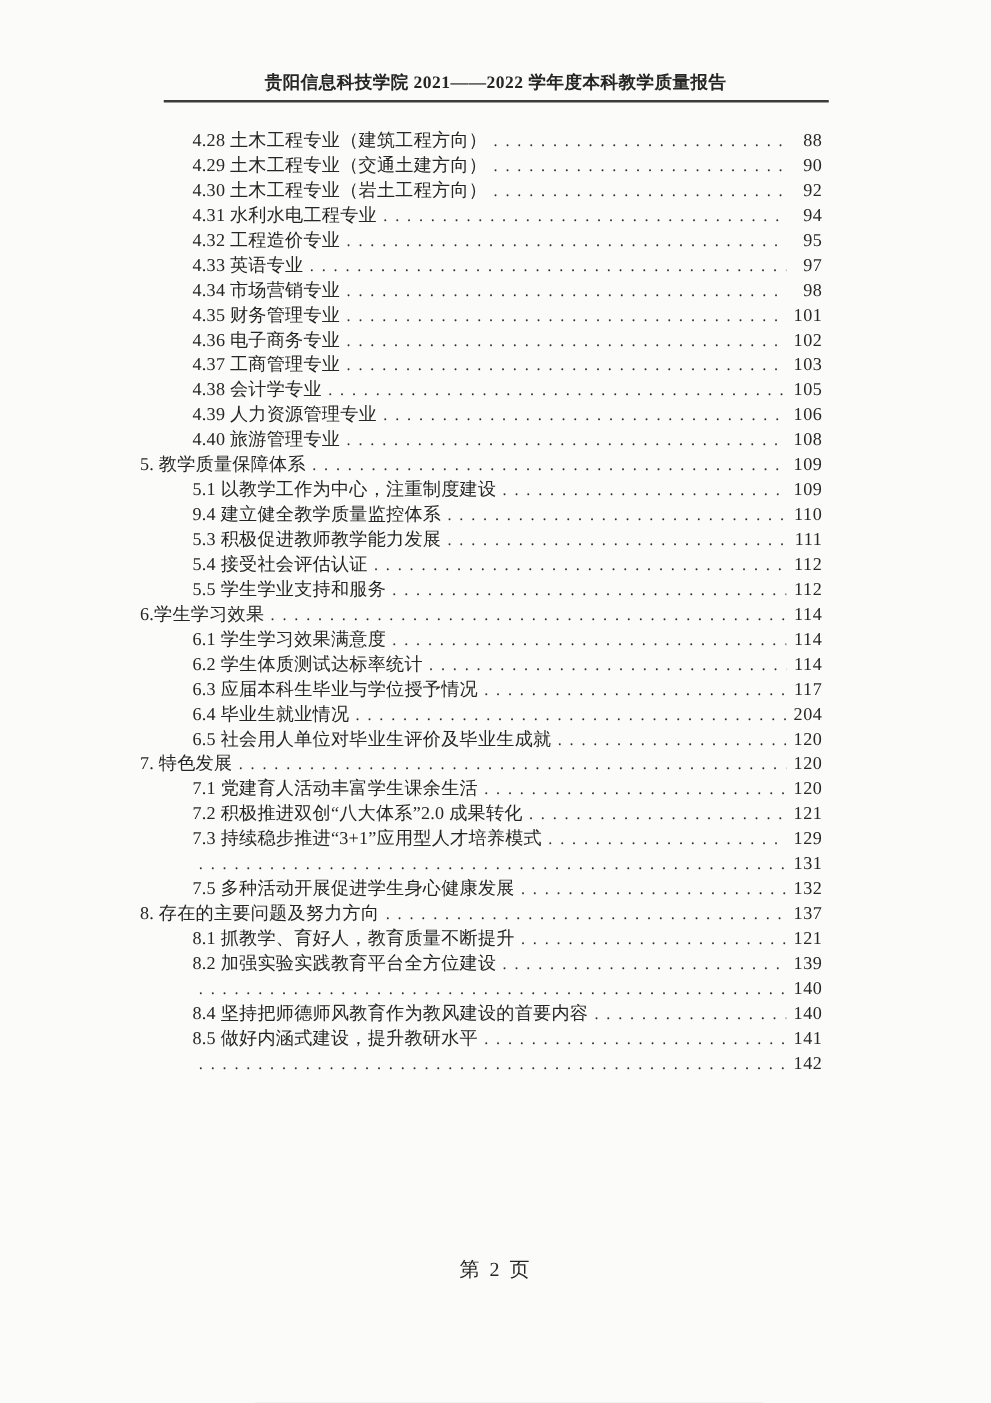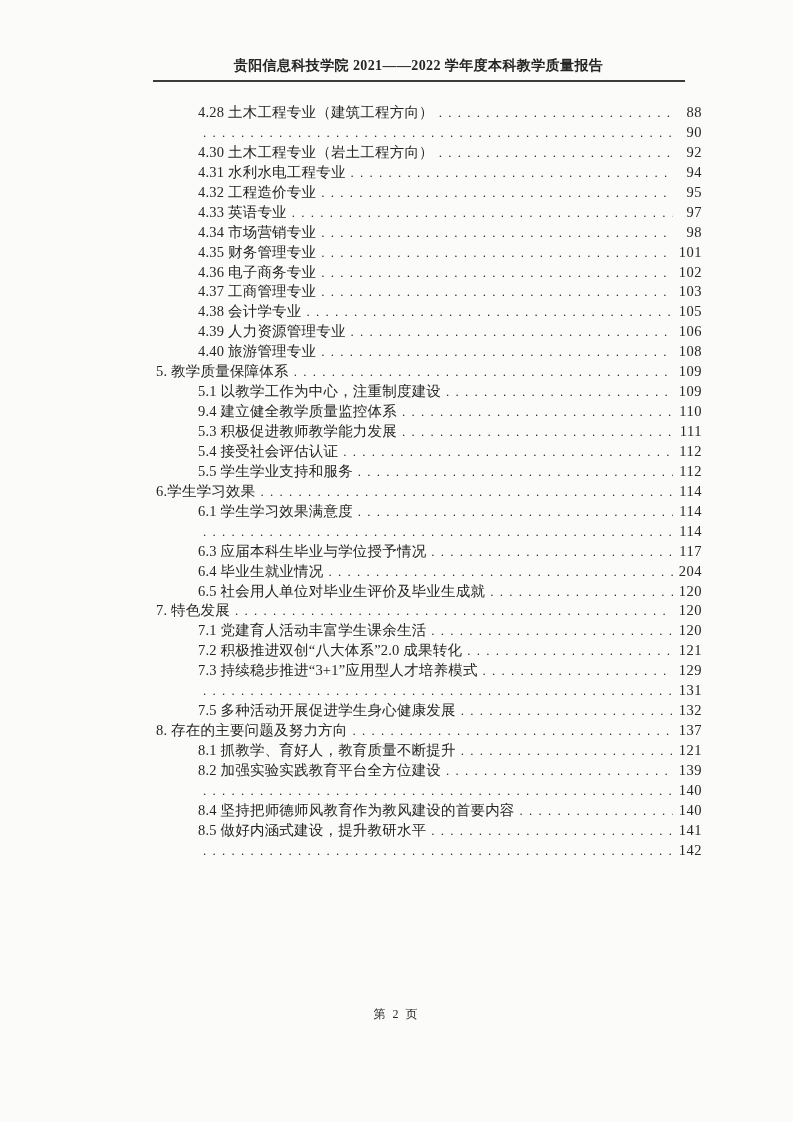--- a/index.html
+++ b/index.html
@@ -10,21 +10,20 @@
   .page {
     position: relative;
     width: 793px;
     height: 1122px;
     margin: 0 auto;
     background: var(--paper, #fbfbf9);
     color: var(--ink, #262626);
     font-family: "Liberation Serif", "DejaVu Serif", serif;
     overflow: hidden;
     box-sizing: border-box;
-    padding-left: 44px;
   }
   
   .header {
     width: 532px;
     margin: 0 auto;
     padding-top: 57px;
     padding-bottom: 5px;
     text-align: center;
     border-bottom: 2px solid #3b3b3b;
   }
@@ -67,41 +66,42 @@
     text-align: right;
     letter-spacing: 0.5px;
   }
   
   .footer {
     position: absolute;
     left: 0;
     right: 0;
     top: 1006px;
     text-align: center;
-    font-size: 12px;
+    font-size: 16px;
     letter-spacing: 2px;
   }
 </style>
 </head>
 <body>
 
 <div class="page">
 
   <div class="header">
     <div class="header-title">贵阳信息科技学院 2021——2022 学年度本科教学质量报告</div>
   </div>
 
   <div class="toc" id="toc">
   <div class="toc-row lvl2">
     <span class="toc-label">4.28 土木工程专业（建筑工程方向）</span>
     <span class="toc-leader">. . . . . . . . . . . . . . . . . . . . . . . . . . . . . . . . . . . . . . . . . . . . . . . . . . . . . . . . . . . . . . . . . . . . . . . . . . . . . . . . . . . . . . . . . . . . . . . . . . . . . . . . . . . . . . </span>
     <span class="toc-page">88</span>
   </div>
 
   <div class="toc-row lvl2">
+    <span class="toc-label">4.29 土木工程专业（交通土建方向）</span>
     <span class="toc-leader">. . . . . . . . . . . . . . . . . . . . . . . . . . . . . . . . . . . . . . . . . . . . . . . . . . . . . . . . . . . . . . . . . . . . . . . . . . . . . . . . . . . . . . . . . . . . . . . . . . . . . . . . . . . . . . </span>
     <span class="toc-page">90</span>
   </div>
 
   <div class="toc-row lvl2">
     <span class="toc-label">4.30 土木工程专业（岩土工程方向）</span>
     <span class="toc-leader">. . . . . . . . . . . . . . . . . . . . . . . . . . . . . . . . . . . . . . . . . . . . . . . . . . . . . . . . . . . . . . . . . . . . . . . . . . . . . . . . . . . . . . . . . . . . . . . . . . . . . . . . . . . . . . </span>
     <span class="toc-page">92</span>
   </div>
 
@@ -207,20 +207,21 @@
     <span class="toc-page">114</span>
   </div>
 
   <div class="toc-row lvl2">
     <span class="toc-label">6.1 学生学习效果满意度</span>
     <span class="toc-leader">. . . . . . . . . . . . . . . . . . . . . . . . . . . . . . . . . . . . . . . . . . . . . . . . . . . . . . . . . . . . . . . . . . . . . . . . . . . . . . . . . . . . . . . . . . . . . . . . . . . . . . . . . . . . . . </span>
     <span class="toc-page">114</span>
   </div>
 
   <div class="toc-row lvl2">
+    <span class="toc-label">6.2 学生体质测试达标率统计</span>
     <span class="toc-leader">. . . . . . . . . . . . . . . . . . . . . . . . . . . . . . . . . . . . . . . . . . . . . . . . . . . . . . . . . . . . . . . . . . . . . . . . . . . . . . . . . . . . . . . . . . . . . . . . . . . . . . . . . . . . . . </span>
     <span class="toc-page">114</span>
   </div>
 
   <div class="toc-row lvl2">
     <span class="toc-label">6.3 应届本科生毕业与学位授予情况</span>
     <span class="toc-leader">. . . . . . . . . . . . . . . . . . . . . . . . . . . . . . . . . . . . . . . . . . . . . . . . . . . . . . . . . . . . . . . . . . . . . . . . . . . . . . . . . . . . . . . . . . . . . . . . . . . . . . . . . . . . . . </span>
     <span class="toc-page">117</span>
   </div>
 

